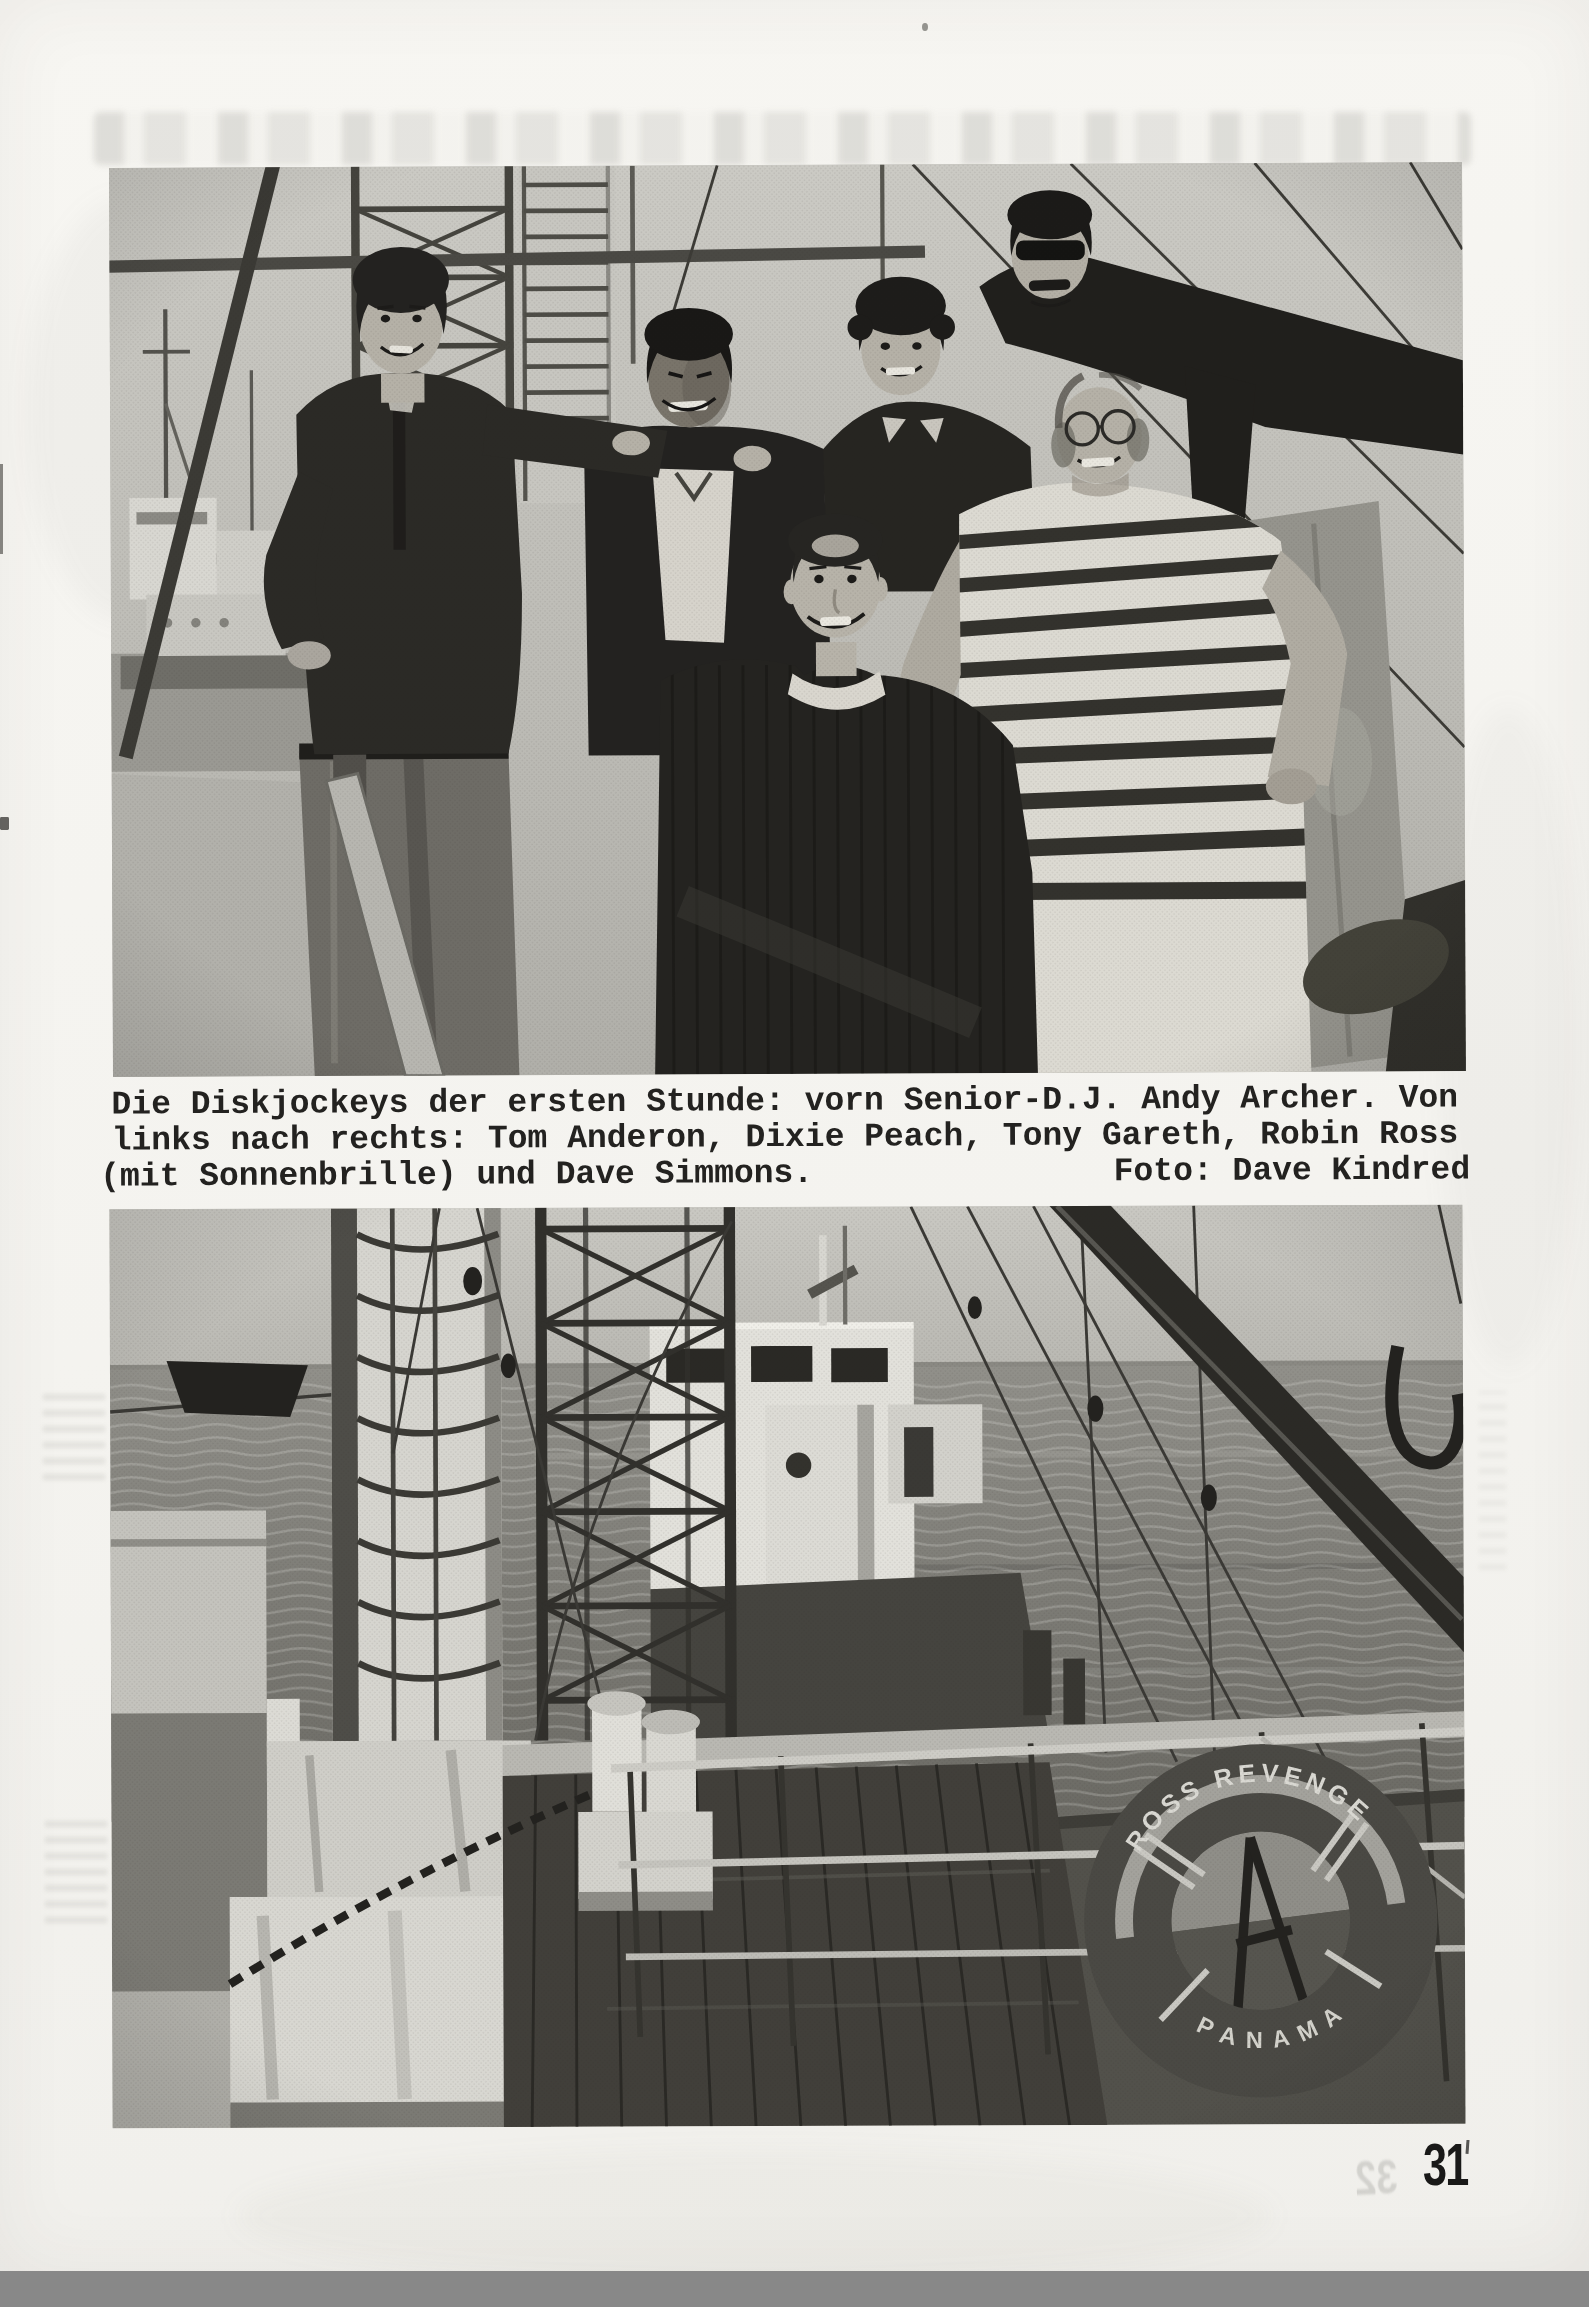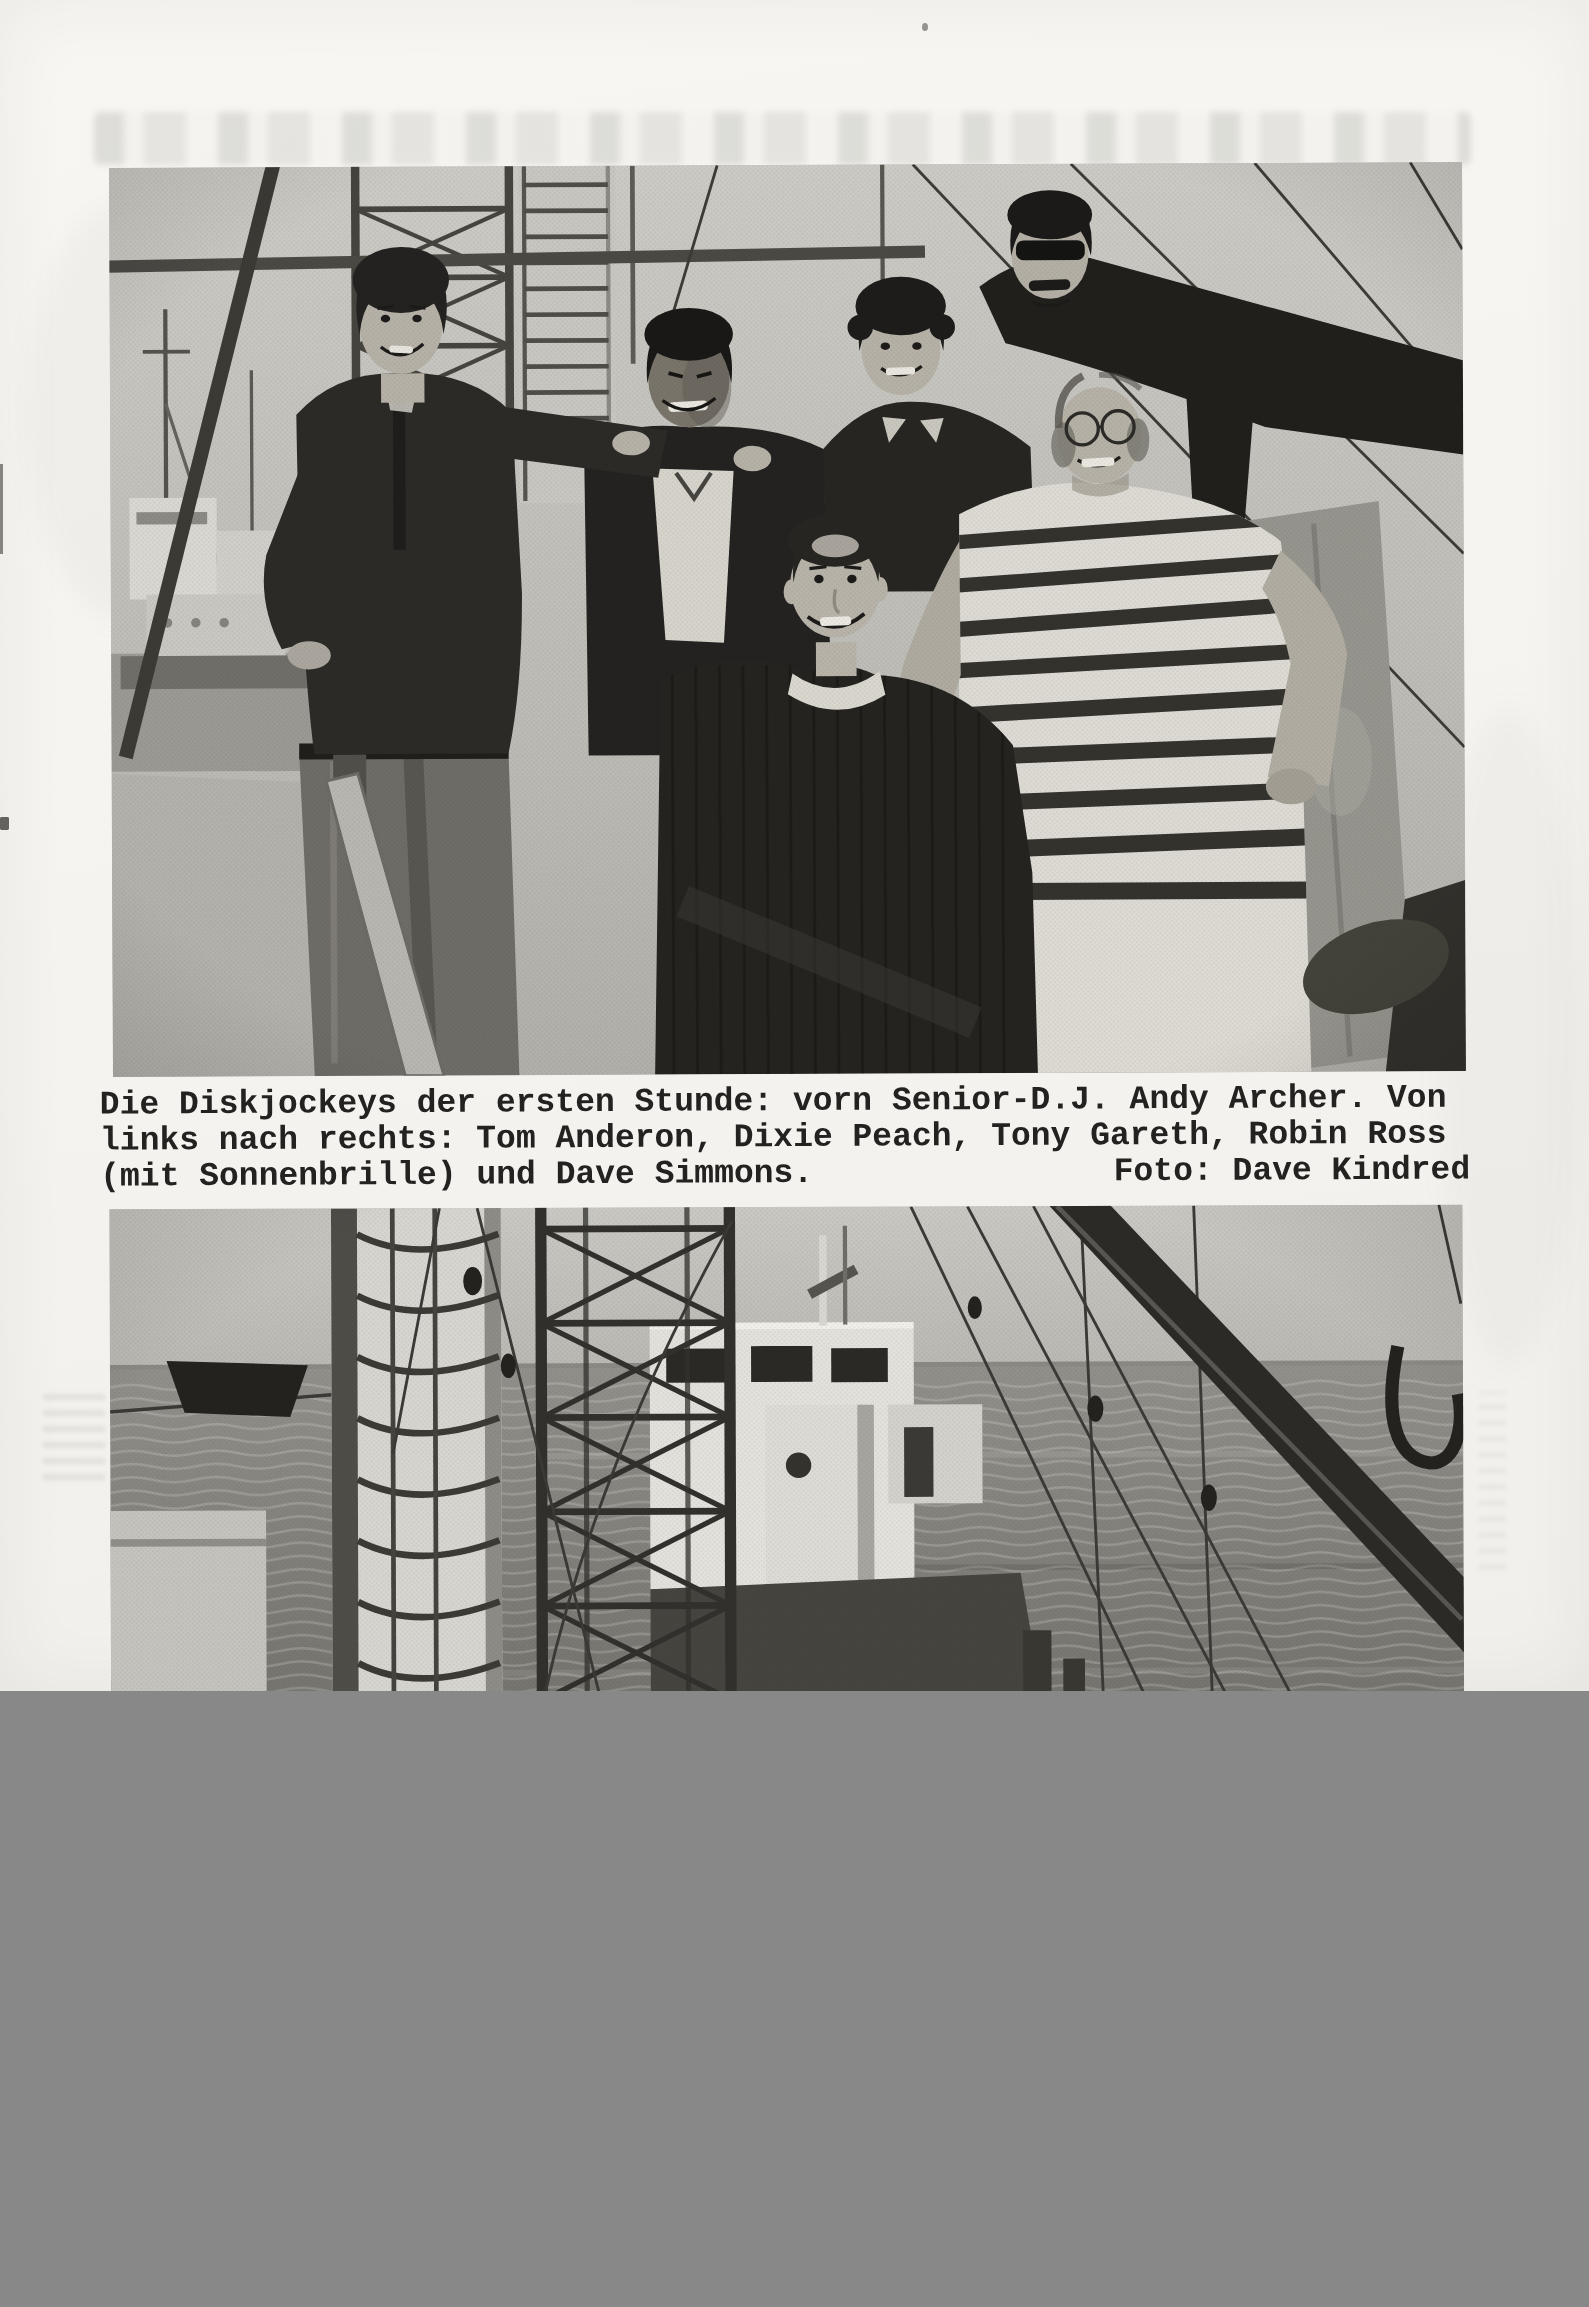--- a/index.html
+++ b/index.html
@@ -1,20 +1,21 @@
 <!DOCTYPE html>
 <html style="font-size:7.5px"><head>
 <meta charset="utf-8">
 <style>
   html,body{margin:0;padding:0;background:#888;}
   .page{
-    position:relative;width:1589px;height:1691px;overflow:hidden;
+    position:relative;width:1589px;height:2271px;overflow:hidden;
     background:linear-gradient(172deg,#f7f6f2 0%,#f4f3ef 55%,#f0efeb 100%);
     box-shadow:inset 0 0 75px rgba(60,58,50,0.06);
     font-family:"Liberation Sans",sans-serif;
+    text-align:center;
   }
   .photo{position:absolute;overflow:hidden;background:#b9b8b2;}
   #top-photo{left:111px;top:165px;width:1353px;height:909px;transform:rotate(-0.25deg);}
   #bottom-photo{left:111px;top:1207px;width:1353px;height:919px;transform:rotate(-0.2deg);}
   .photo svg{display:block;width:100%;height:100%;}
   .caption{
     position:absolute;left:100px;top:1084px;width:1370px;
     font-family:"Liberation Mono",monospace;font-weight:bold;
     font-size:33px;line-height:36px;color:#232220;white-space:nowrap;
     transform:rotate(-0.3deg);text-rendering:geometricPrecision;

